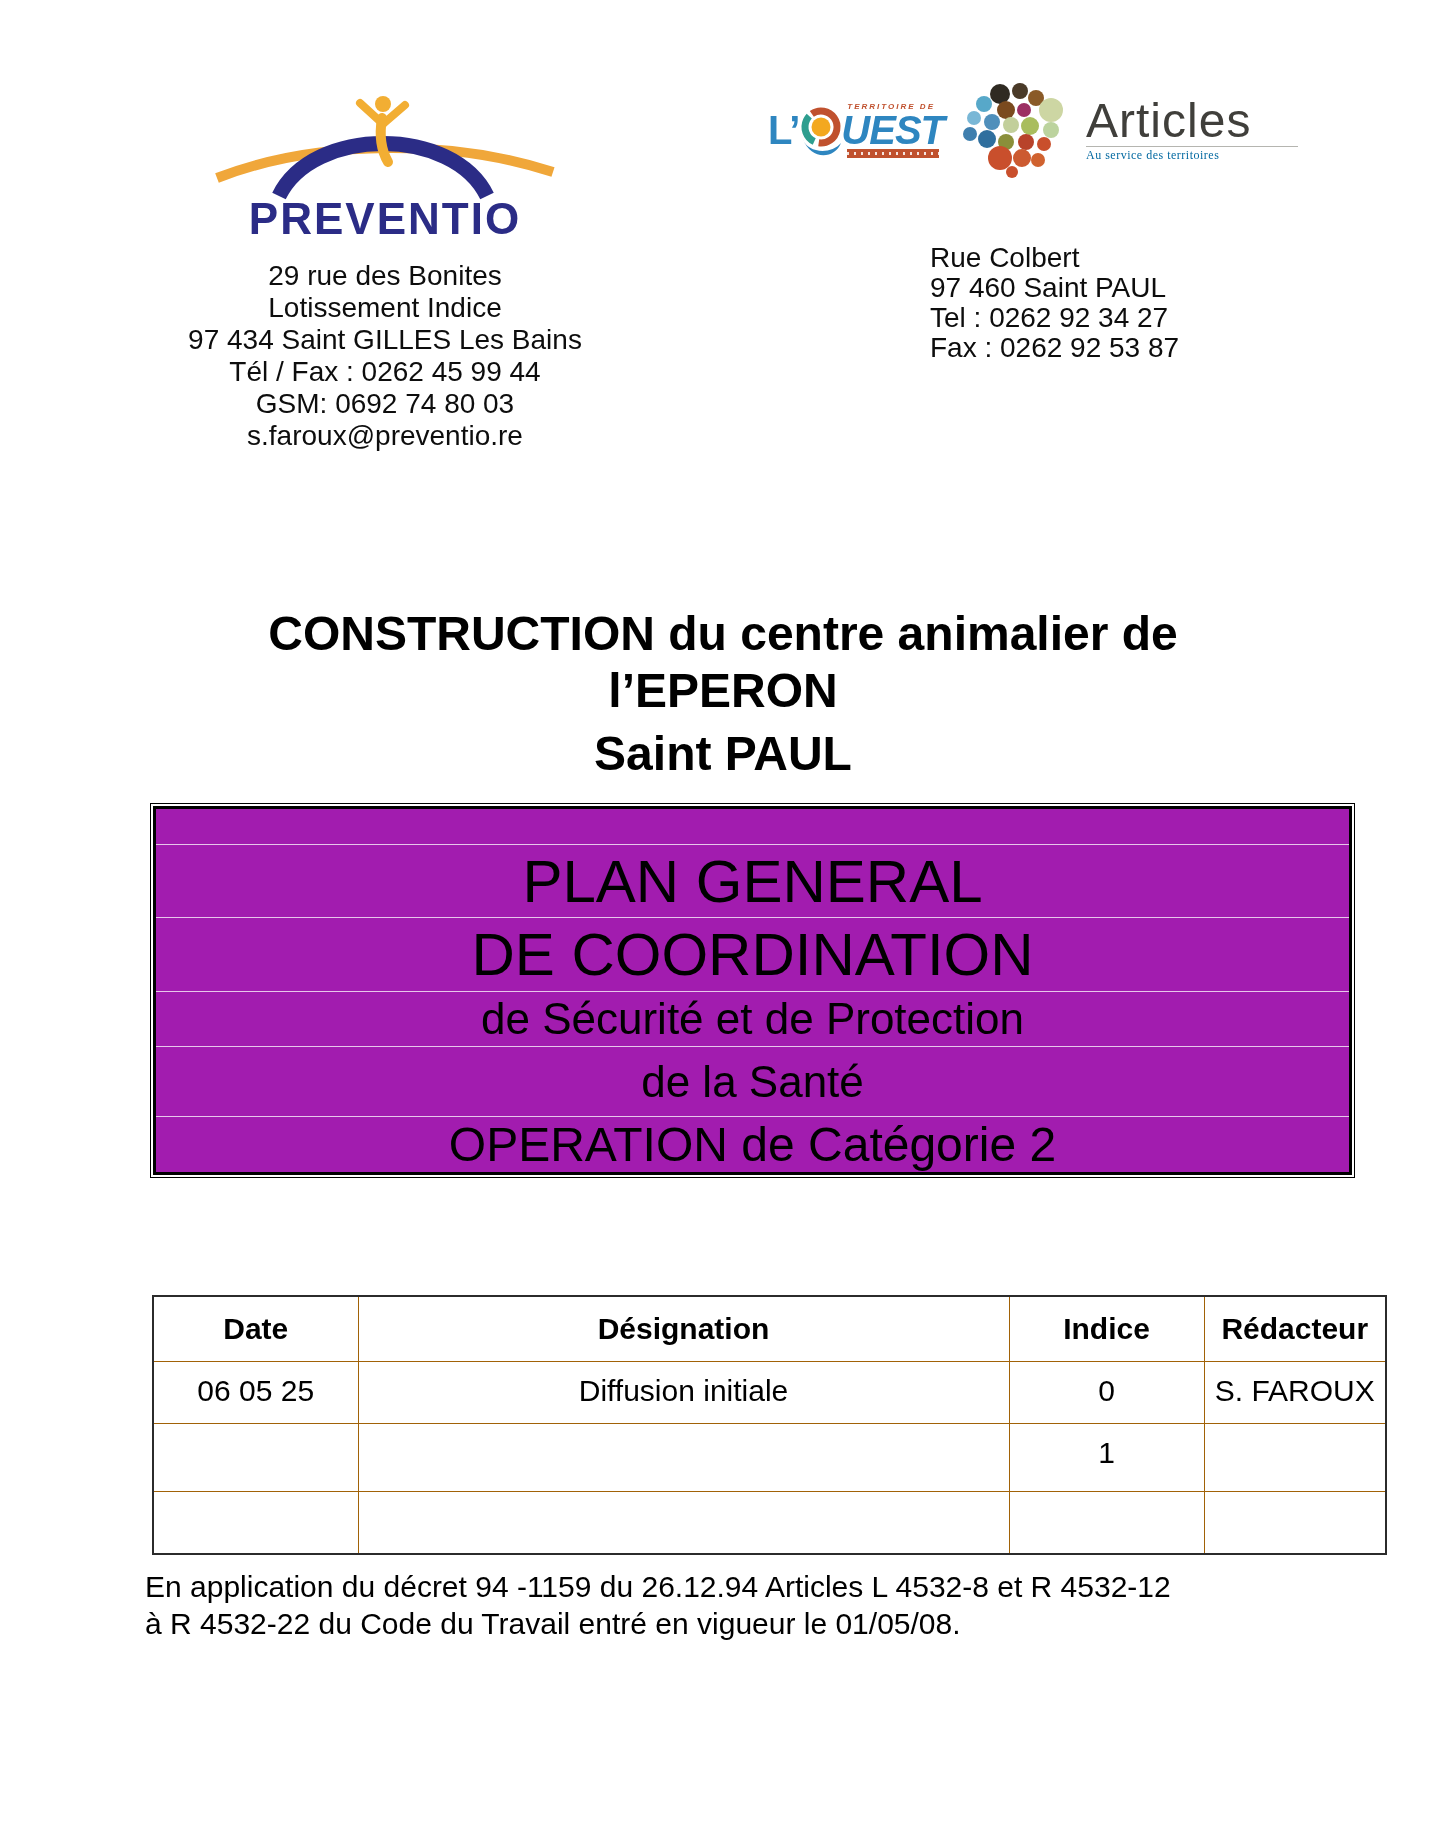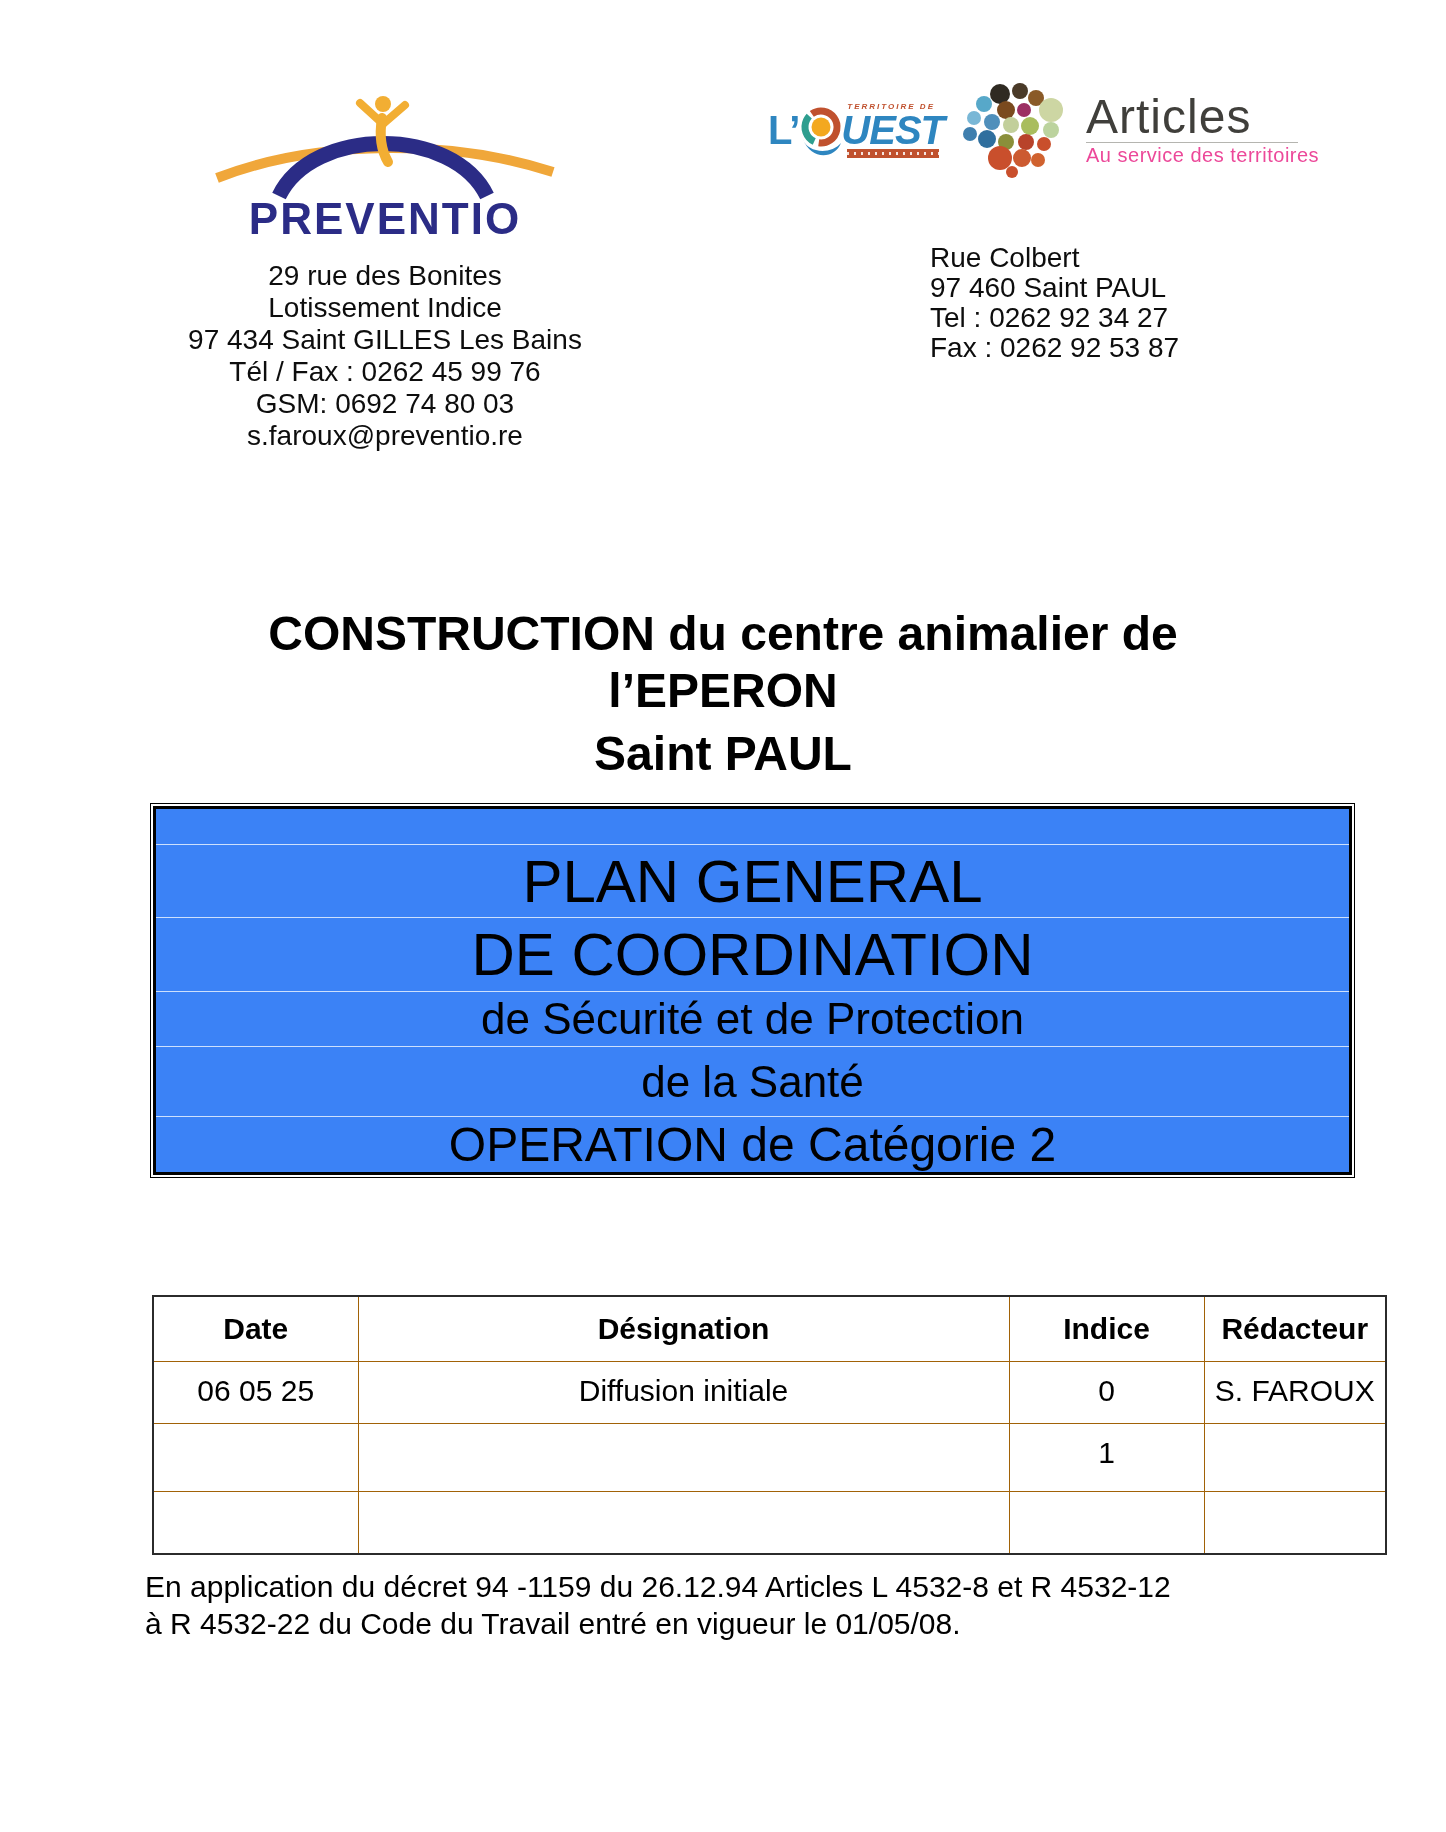--- a/index.html
+++ b/index.html
@@ -27,36 +27,36 @@
   .ouest-top{font-size:8px; font-weight:bold; color:#c0512e; letter-spacing:2px; margin-left:6px;}
   .ouest-rest{font-size:40px; font-weight:bold; color:#2e86c0; letter-spacing:-1px; line-height:38px;}
   .ouest-banner{
     width:92px; height:9px; margin-left:6px; background:#c0512e;
     background-image:repeating-linear-gradient(90deg, rgba(255,255,255,0.85) 0 2px, rgba(255,255,255,0) 2px 7px);
     background-size:100% 3px; background-position:0 3px; background-repeat:no-repeat;
   }
   .maraina{display:flex; flex-direction:column; margin-left:4px;}
   .maraina-word{font-size:48px; line-height:46px; color:#403f3b; letter-spacing:1px;}
   .maraina-rule{height:1px; background:#b5b5b0; width:212px; margin:2px 0 1px 0;}
-  .maraina-tagline{font-size:20px; color:#ec4899; letter-spacing:0.5px;}
+  .maraina-tagline{font-size:12px; color:#0369a1; letter-spacing:0.5px;font-family:Liberation Serif, serif;}
   .right-address{
     position:absolute; left:930px; top:243px; width:280px; 
     font-size:28px; line-height:30px; color:#0d0d0d;
   }
   
   .main-title{position:absolute; left:0; top:605px; width:100%; text-align:center;}
   .main-title .t-line{font-size:48px; font-weight:bold; line-height:57px; letter-spacing:0;}
   .main-title .t-sub{margin-top:6px;text-align:center;}
   
   .banner-outer{
     position:absolute; left:150px; top:803px; width:1205px; height:375px;
     border:1px solid #000; padding:2px; box-sizing:border-box; background:#fff;
   }
   .banner-inner{
-    height:100%; border:3px solid #000; box-sizing:border-box; background:#3b82f6;
+    height:100%; border:3px solid #000; box-sizing:border-box; background:#a21caf;
     display:flex; flex-direction:column;text-align:center;
   }
   .b-row{display:flex; align-items:center; justify-content:center;}
   .b-sep{border-top:1px solid rgba(255,255,255,0.75);}
   .b-spacer{height:36px;}
   .b-big{height:73px; font-size:60px;}
   .b-big2{height:74px; font-size:60px;}
   .b-med{height:55px; font-size:44px;}
   .b-med2{height:70px; font-size:44px;}
   .b-op{height:55px; font-size:48px;}
@@ -99,21 +99,21 @@
         <path d="M167,26 C164,44 166,58 173,70" stroke="#f2ae33" stroke-width="10" stroke-linecap="round" fill="none"></path>
       </g>
     </svg>
     <span class="preventio-word">PREVENTIO</span>
   </div>
 
   <div class="left-address">
     <div>29 rue des Bonites</div>
     <div>Lotissement Indice</div>
     <div>97 434 Saint GILLES Les Bains</div>
-    <div>Tél / Fax : 0262 45 99 76</div>
+    <div>Tél / Fax : 0262 45 99 44</div>
     <div>GSM: 0692 74 80 03</div>
     <div>s.faroux@preventio.re</div>
   </div>
 
   <div class="right-logos">
 
     <div class="ouest-logo">
       <span class="ouest-l">L’</span>
       <svg width="52" height="66" viewBox="0 0 52 66">
         <circle cx="26" cy="30" r="16" fill="none" stroke="#c0512e" stroke-width="7" pathLength="100" stroke-dasharray="62 38" transform="rotate(-125 26 30)"></circle>

